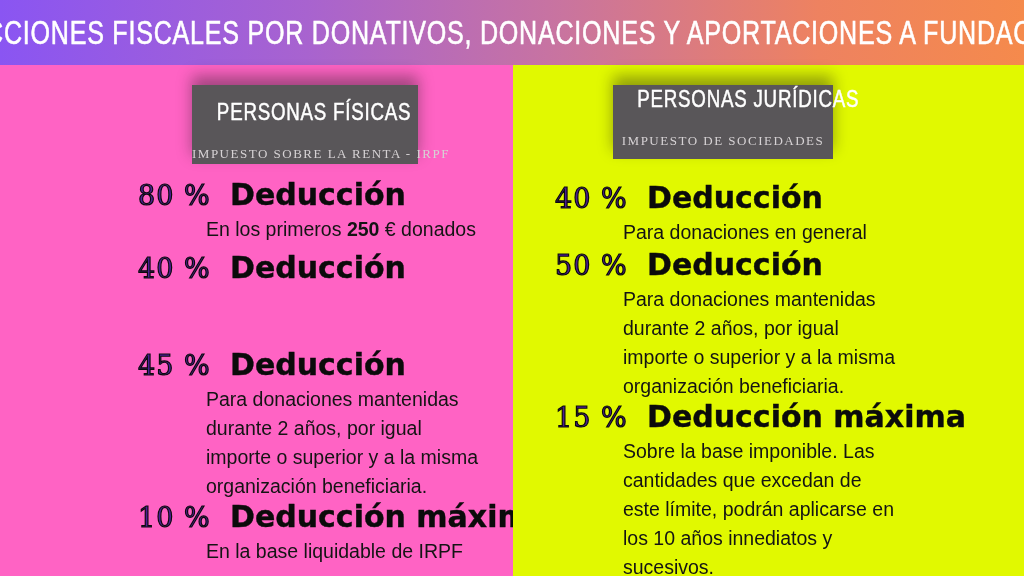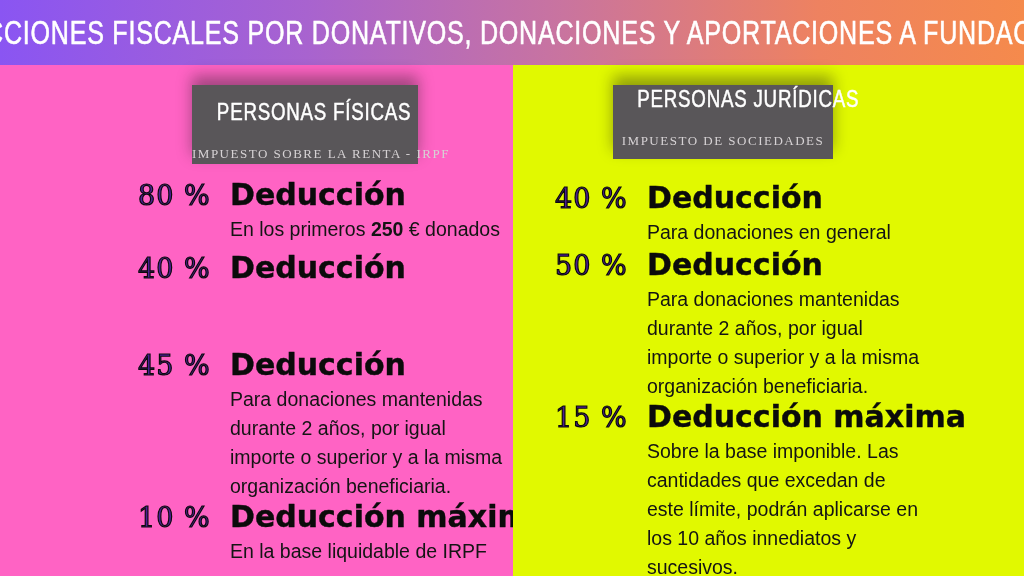--- a/index.html
+++ b/index.html
@@ -76,21 +76,21 @@
     color: #4c1d95;
     -webkit-text-stroke: 1.2px #0b0b0b;
   }
   .heading {
     font-family: "DejaVu Sans", sans-serif;
     font-weight: bold; font-size: 30px; white-space: nowrap;
     color: #0b0b0b;
     -webkit-text-stroke: 0.4px #0b0b0b;
   }
   .body {
-    margin-left: 92px; margin-top: 3px;
+    margin-left: 68px; margin-top: 3px;
     font-size: 19.5px; line-height: 29px;
     color: #141414;
   }
   .left  .body { max-width: 290px; }
   .right .body { max-width: 330px; }
   .body .b { font-weight: bold; }
 </style>
 </head>
 <body>
 

